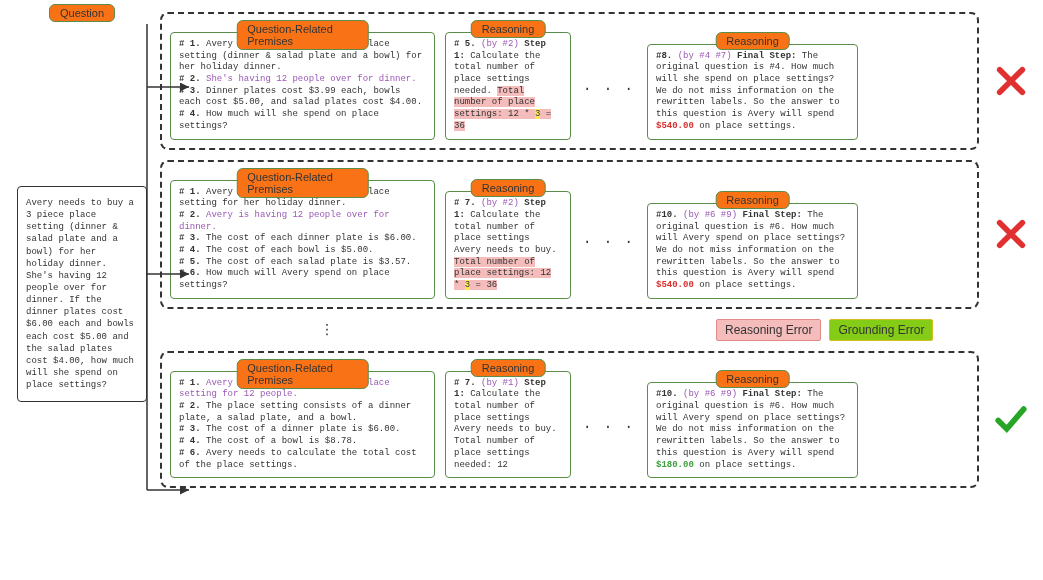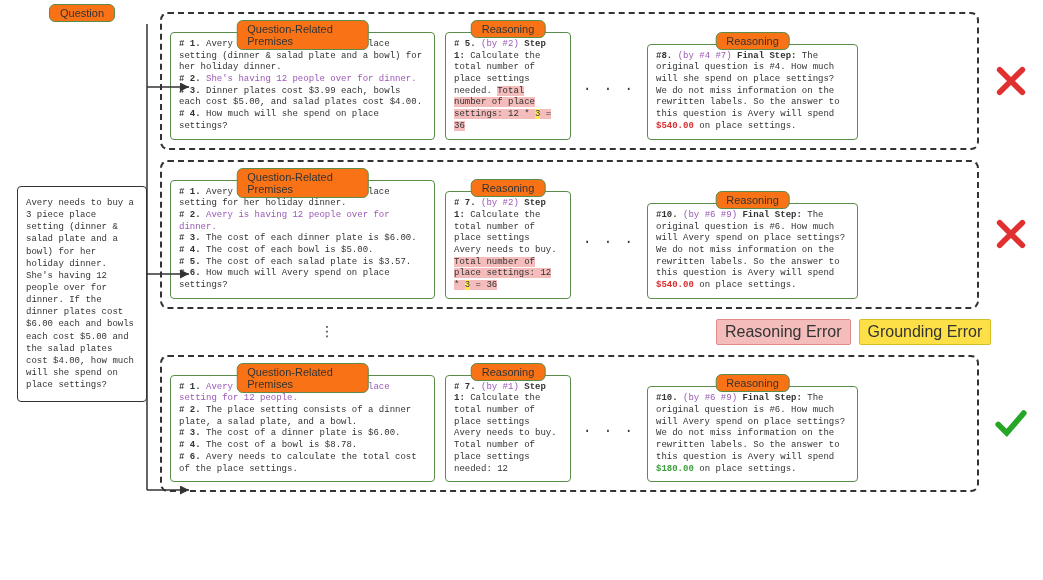--- a/index.html
+++ b/index.html
@@ -90,26 +90,26 @@
     font-size: 14px;
     letter-spacing: 2px;
     align-self: center;
     margin-left: 160px;
   }
   .legend {
     display: flex;
     gap: 8px;
     margin-left: 380px;
     font-family: Arial, sans-serif;
-    font-size: 16px;
+    font-size: 12px;
     align-items: center;
   }
   .chip { padding: 3px 8px; border-radius: 2px; }
   .chip.red { background: #f5bcbc; border: 1px solid #e28a8a; }
-  .chip.yellow { background: #fde047; border: 1px solid #d4be20; }
+  .chip.yellow { background: #84cc16; border: 1px solid #d4be20; }
   .purple { color: #9b59b6; }
   .byref { color: #9b59b6; }
   .hl-red { background: #f5bcbc; }
   .hl-yel { background: #ffe94d; }
   .ans-red { color: #d93030; font-weight: bold; }
   .ans-green { color: #3fa03f; font-weight: bold; }
   .mark {
     width: 40px;
     display: flex;
     align-items: center;

